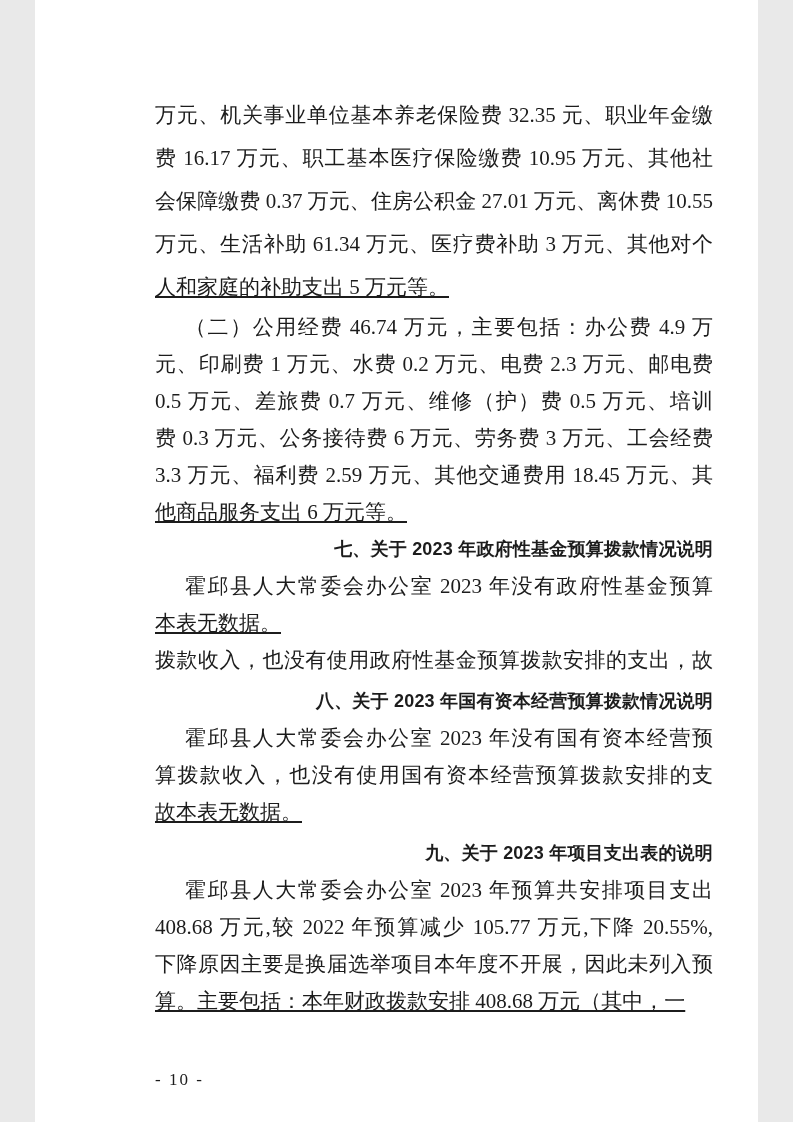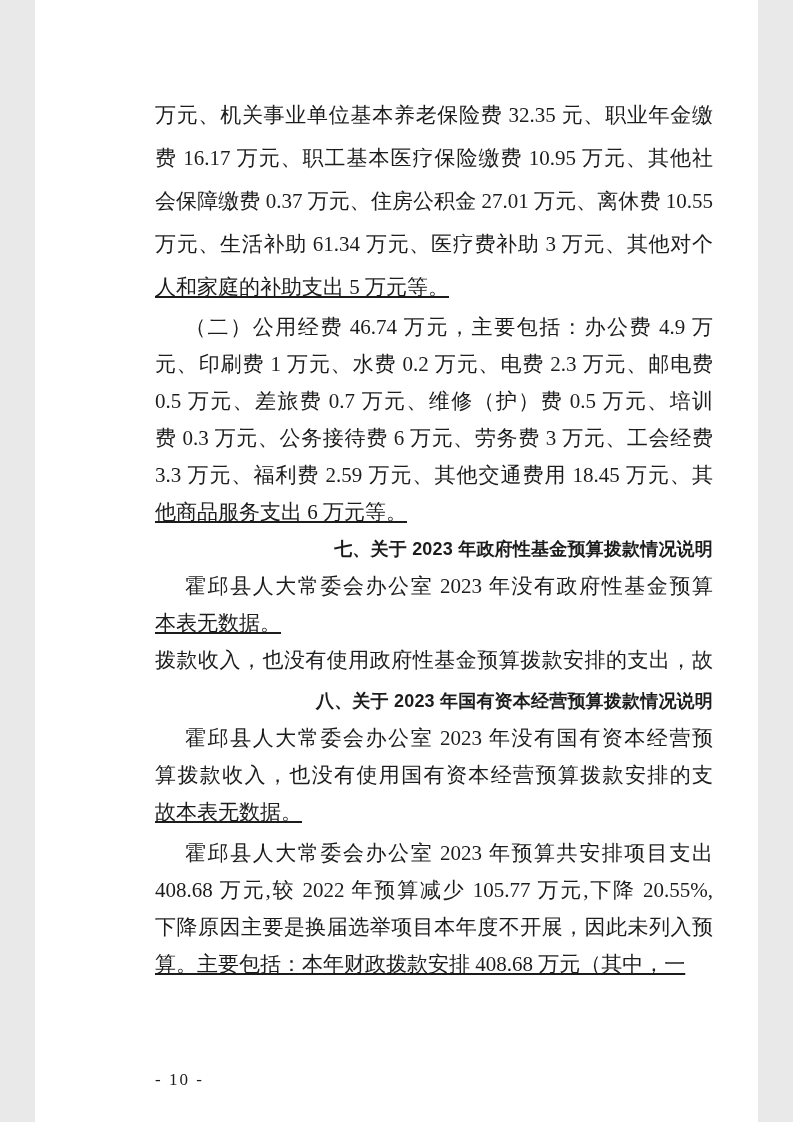--- a/index.html
+++ b/index.html
@@ -61,20 +61,21 @@
         <div class="line first-indent">霍邱县人大常委会办公室 2023 年没有政府性基金预算</div>
         <div class="line last">本表无数据。</div>
         <div class="line">拨款收入，也没有使用政府性基金预算拨款安排的支出，故</div>
       </div>
       <div class="heading">八、关于 2023 年国有资本经营预算拨款情况说明</div>
       <div class="paragraph">
         <div class="line first-indent">霍邱县人大常委会办公室 2023 年没有国有资本经营预</div>
         <div class="line">算拨款收入，也没有使用国有资本经营预算拨款安排的支出，</div>
         <div class="line last">故本表无数据。</div>
       </div>
+      <div class="heading">九、关于 2023 年项目支出表的说明</div>
       <div class="paragraph">
         <div class="line first-indent">霍邱县人大常委会办公室 2023 年预算共安排项目支出</div>
         <div class="line">408.68 万元,较 2022 年预算减少 105.77 万元,下降 20.55%,</div>
         <div class="line">下降原因主要是换届选举项目本年度不开展，因此未列入预</div>
         <div class="line last">算。主要包括：本年财政拨款安排 408.68 万元（其中，一</div>
       </div>
     </div>
   <div class="footer">- 10 -</div>
 </div>
 

